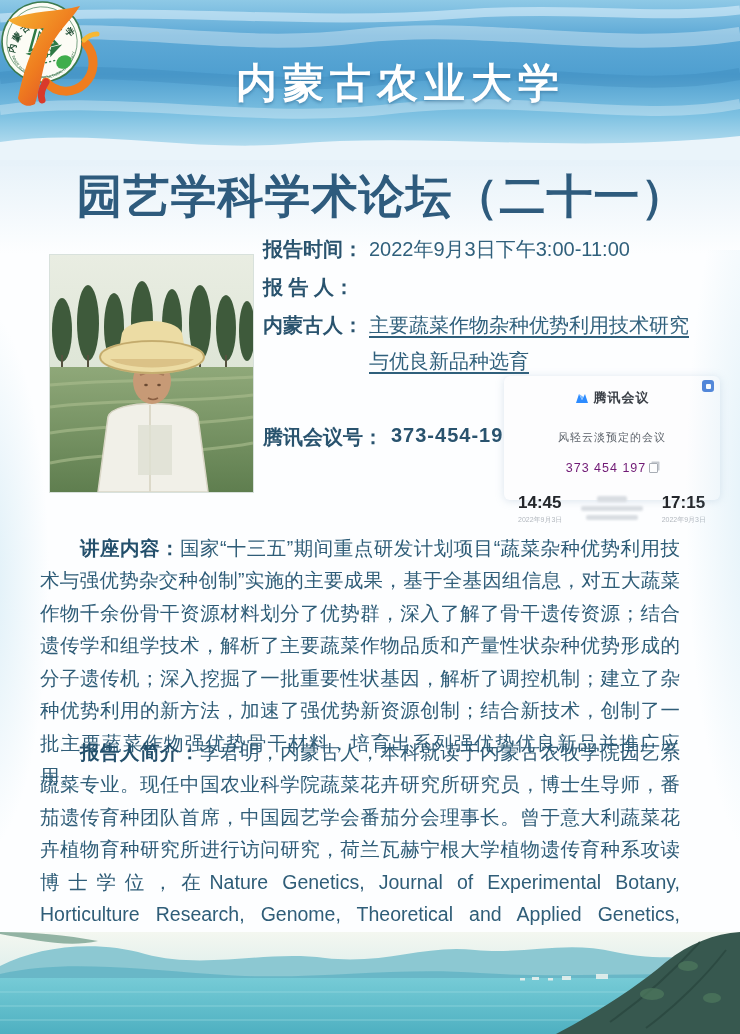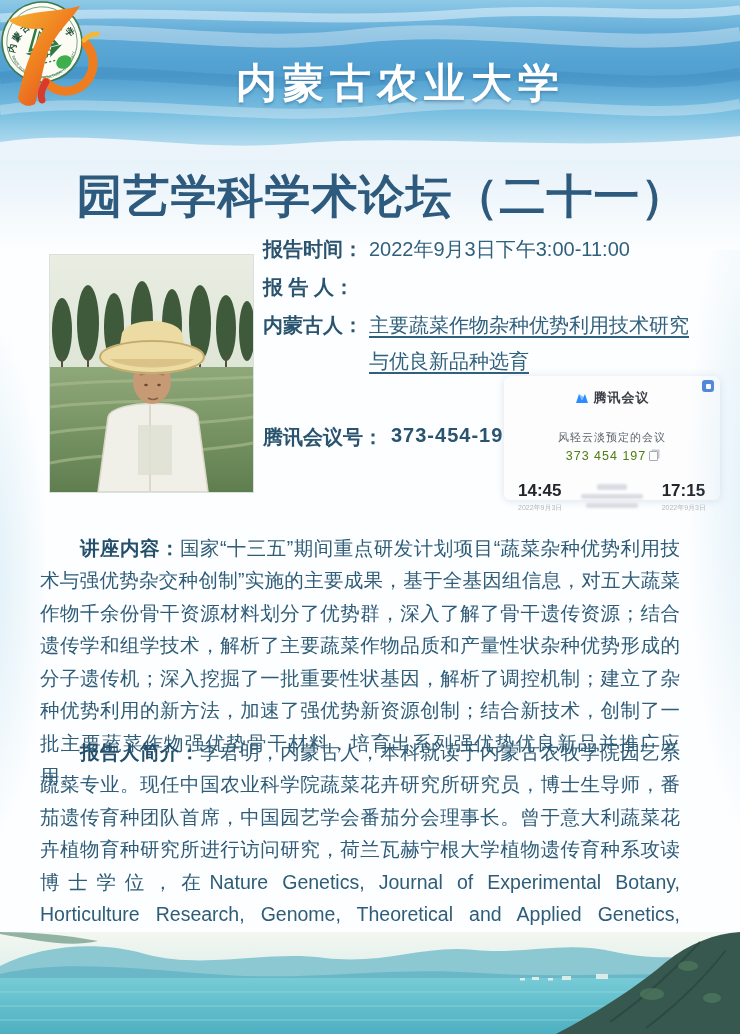--- a/index.html
+++ b/index.html
@@ -36,21 +36,21 @@
 
   
   .meet-card{position:absolute;left:504px;top:376px;width:216px;height:124px;background:#fdfdfe;
     border-radius:6px;box-shadow:0 1px 8px rgba(130,160,190,.28);font-family:"Liberation Sans",sans-serif;}
   .mc-badge{position:absolute;top:4px;right:6px;width:12px;height:12px;border-radius:3px;
     background:#4d82d8;display:flex;align-items:center;justify-content:center;}
   .mc-badge span{display:block;width:5px;height:5px;background:#fff;border-radius:1px;}
   .mc-logo-row{display:flex;align-items:center;justify-content:center;margin-top:13px;gap:5px;}
   .mc-logo-row .name{font-size:13px;color:#3a3f46;font-weight:bold;letter-spacing:1px;}
   .mc-title{margin-top:23px;text-align:center;font-size:11px;color:#5a6068;letter-spacing:1px;}
-  .mc-id{margin-top:4px;text-align:center;font-size:12.5px;color:#4d7c0f;letter-spacing:1px;
+  .mc-id{margin-top:16px;text-align:center;font-size:12.5px;color:#701a75;letter-spacing:1px;
     display:flex;align-items:center;justify-content:center;gap:3px;}
   .copy-ic{display:inline-block;width:7px;height:8px;border:1px solid #a8adb5;border-radius:1px;
     box-shadow:2px -2px 0 -0.5px #c5c9cf;}
   .mc-times{display:flex;justify-content:space-between;align-items:flex-start;padding:0 14px;margin-top:18px;}
   .mc-time{font-size:17px;color:#23262b;font-weight:bold;}
   .mc-date{font-size:7px;color:#b3b8bf;margin-top:2px;text-align:center;}
   .mc-mid{display:flex;flex-direction:column;align-items:center;gap:4px;margin-top:3px;filter:blur(1px);}
   .blur-bar{background:#d9dde2;border-radius:2px;}
 
   

